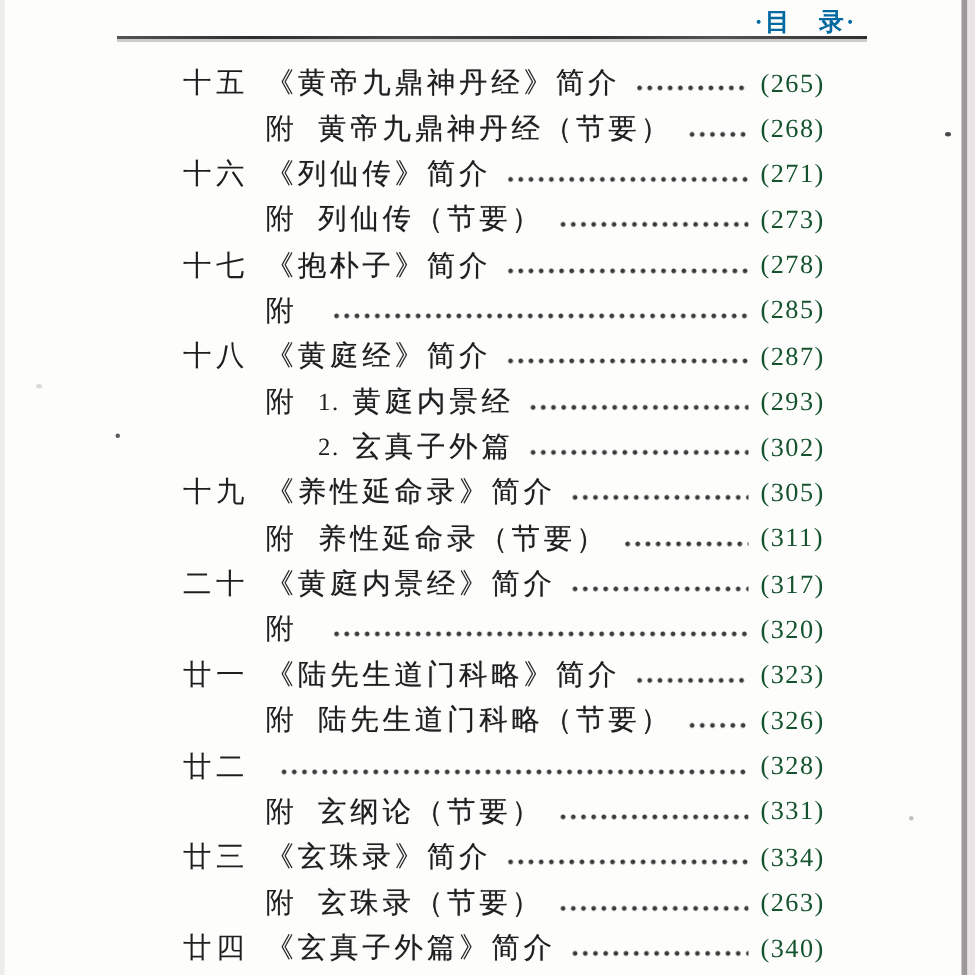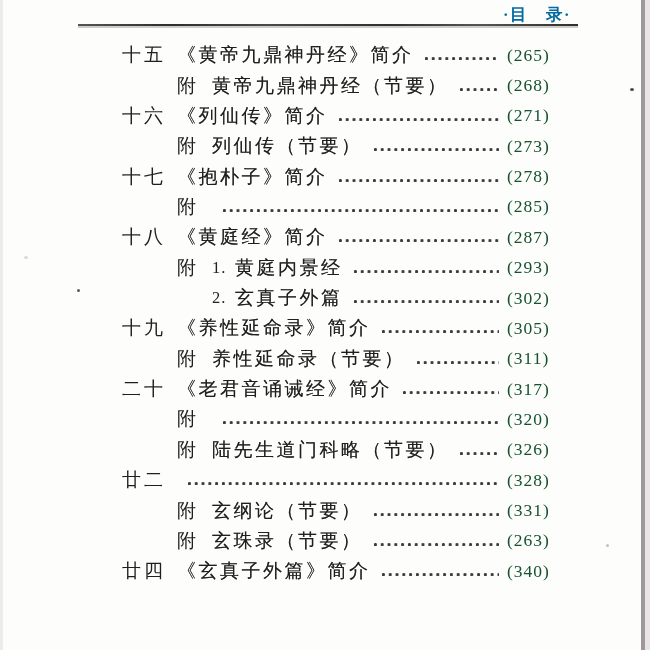--- a/index.html
+++ b/index.html
@@ -209,33 +209,40 @@
     <span class="fu">附</span>
 
     <span class="title">养性延命录（节要）</span>
     <span class="dots"></span>
     <span class="pageno">(311)</span>
   </div>
 
   <div class="row">
     <span class="num">二十</span>
 
-    <span class="title">《老君音诵诫经》简介</span>
+    <span class="title">《黄庭内景经》简介</span>
     <span class="dots"></span>
     <span class="pageno">(317)</span>
   </div>
 
   <div class="row">
     <span class="num"></span>
     <span class="fu">附</span>
 
     <span class="dots"></span>
     <span class="pageno">(320)</span>
   </div>
 
+  <div class="row">
+    <span class="num">廿一</span>
+
+    <span class="title">《陆先生道门科略》简介</span>
+    <span class="dots"></span>
+    <span class="pageno">(323)</span>
+  </div>
 
   <div class="row">
     <span class="num"></span>
     <span class="fu">附</span>
 
     <span class="title">陆先生道门科略（节要）</span>
     <span class="dots"></span>
     <span class="pageno">(326)</span>
   </div>
 
@@ -248,20 +255,27 @@
 
   <div class="row">
     <span class="num"></span>
     <span class="fu">附</span>
 
     <span class="title">玄纲论（节要）</span>
     <span class="dots"></span>
     <span class="pageno">(331)</span>
   </div>
 
+  <div class="row">
+    <span class="num">廿三</span>
+
+    <span class="title">《玄珠录》简介</span>
+    <span class="dots"></span>
+    <span class="pageno">(334)</span>
+  </div>
 
   <div class="row">
     <span class="num"></span>
     <span class="fu">附</span>
 
     <span class="title">玄珠录（节要）</span>
     <span class="dots"></span>
     <span class="pageno">(263)</span>
   </div>
 

